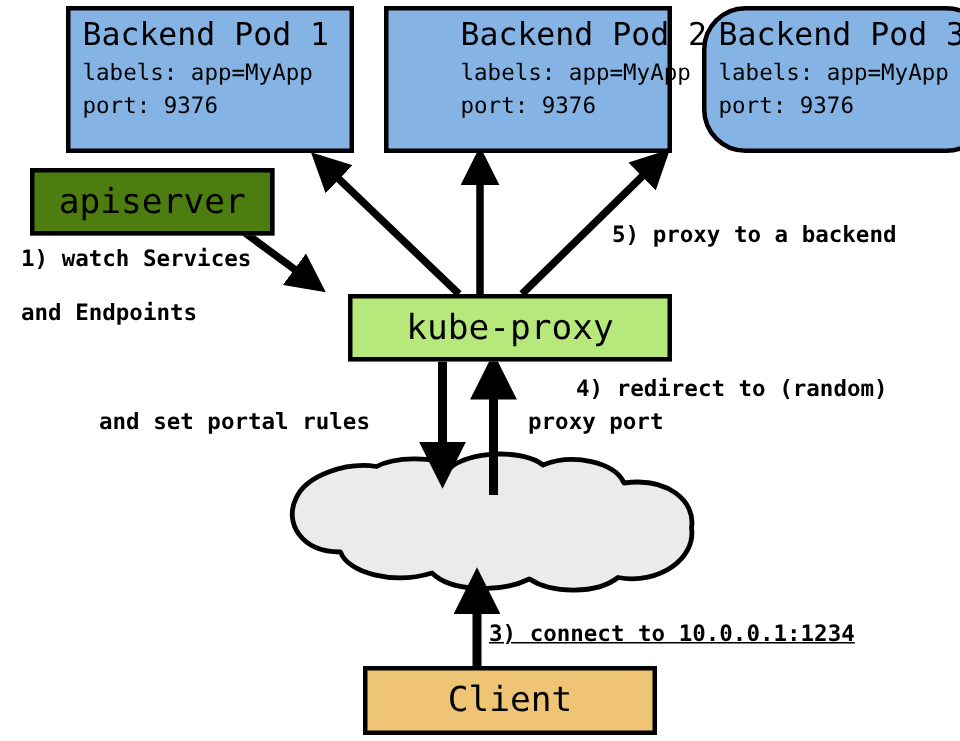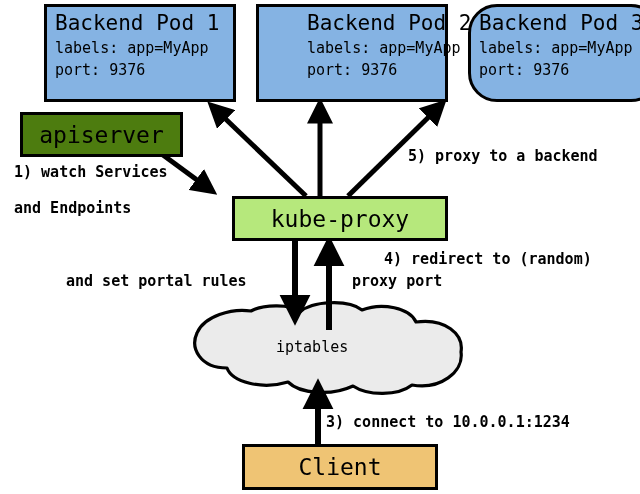--- a/index.html
+++ b/index.html
@@ -150,27 +150,26 @@
   </div>
 
   <div class="node-box simple-box" id="kube-proxy-node" style="left:212px; top:196px; width:216px; height:45px;">
     <div class="box-label">kube-proxy</div>
   </div>
 
   <div class="node-box simple-box" id="client-node" style="left:222px; top:444px; width:196px; height:46px;">
     <div class="box-label">Client</div>
   </div>
 
-  <div class="cloud-label" style="left:276px; top:337px;">iptables</div>
 
   <div class="step-label" style="left:14px; top:162px;">1) watch Services</div>
   <div class="step-label" style="left:14px; top:198px;">and Endpoints</div>
 
   <div class="step-label" style="left:66px; top:271px;text-align:center;">and set portal rules</div>
 
-  <div class="step-label" style="left:326px; top:412px;">3) connect to 10.0.0.1:1234</div>
+  <div class="step-label" style="left:326px; top:412px;text-decoration:underline;">3) connect to 10.0.0.1:1234</div>
 
   <div class="step-label" style="left:368px; top:249px;margin-left:16px;">4) redirect to (random)</div>
   <div class="step-label" style="left:352px; top:271px;">proxy port</div>
 
   <div class="step-label" style="left:408px; top:146px;">5) proxy to a backend</div>
 
 </div>
 
 </body></html>

